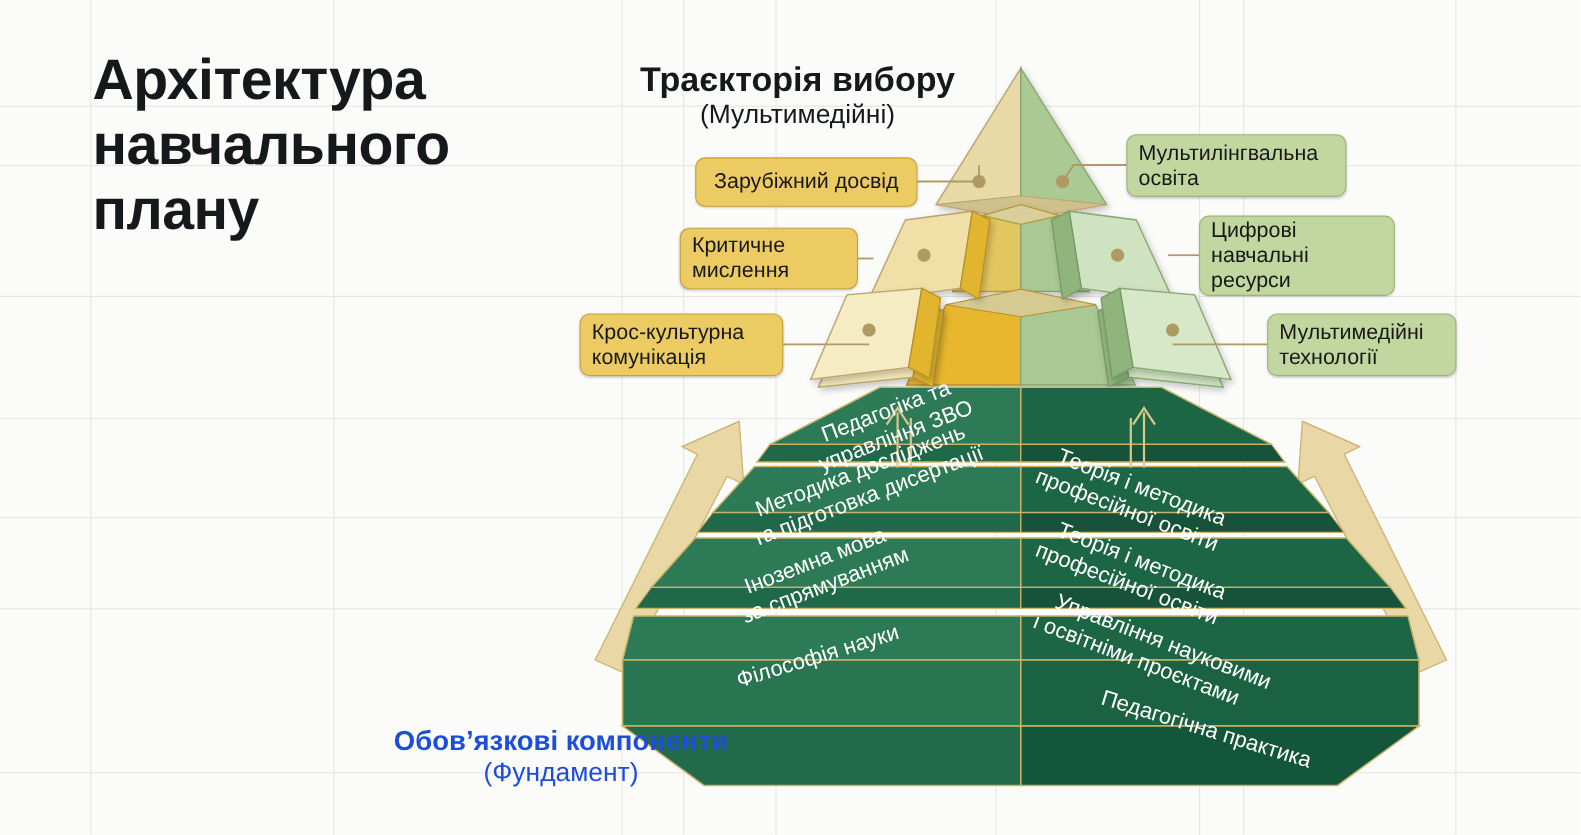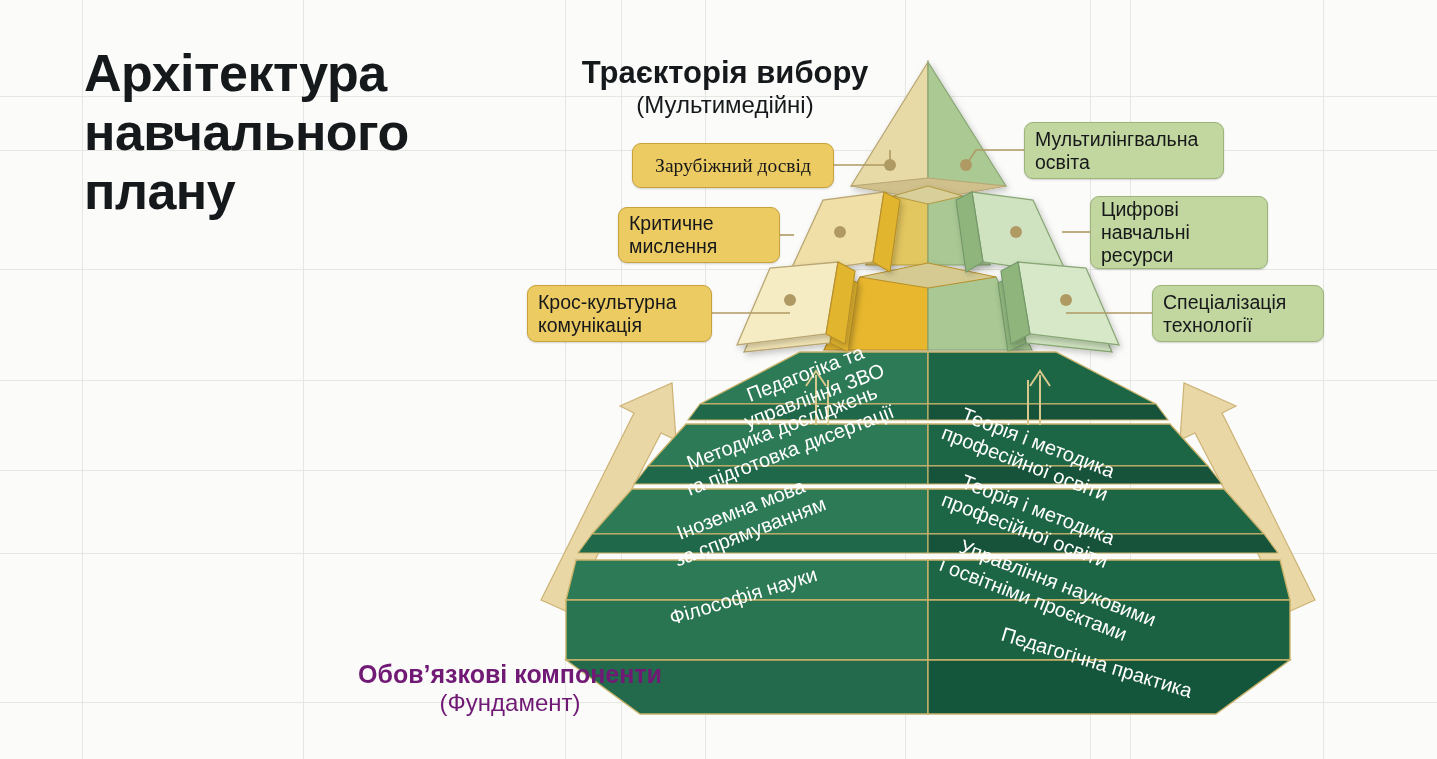--- a/index.html
+++ b/index.html
@@ -71,21 +71,21 @@
     line-height: 1.16;
   }
 
   
   .bottom-caption {
     position: absolute;
     left: 300px;
     top: 660px;
     width: 420px;
     text-align: center;
-    color: #701a75;
+    color: #1d4ed8;
   }
   .bottom-caption .l1 {
     font-size: 25px;
     font-weight: 700;
     line-height: 1.16;
   }
   .bottom-caption .l2 {
     font-size: 24px;
     font-weight: 400;
     line-height: 1.16;
@@ -336,33 +336,33 @@
   <div class="top-caption">
     <div class="l1">Траєкторія вибору</div>
     <div class="l2">(Мультимедійні)</div>
   </div>
 
   <div class="bottom-caption">
     <div class="l1">Обов’язкові компоненти</div>
     <div class="l2">(Фундамент)</div>
   </div>
 
-  <div class="chip gold" style="left:632px; top:143px; width:202px; height:45px;font-family:Liberation Serif, serif;">
+  <div class="chip gold" style="left:632px; top:143px; width:202px; height:45px;">
     <span>Зарубіжний досвід</span>
   </div>
   <div class="chip gold" style="left:618px; top:207px; width:162px; height:56px;">
     <span>Критичне мислення</span>
   </div>
   <div class="chip gold" style="left:527px; top:285px; width:185px; height:57px;">
     <span>Крос-культурна комунікація</span>
   </div>
 
   <div class="chip green" style="left:1024px; top:122px; width:200px; height:57px;">
     <span>Мультилінгвальна освіта</span>
   </div>
   <div class="chip green" style="left:1090px; top:196px; width:178px; height:73px;">
     <span>Цифрові навчальні ресурси</span>
   </div>
   <div class="chip green" style="left:1152px; top:285px; width:172px; height:57px;">
-    <span>Спеціалізація технології</span>
+    <span>Мультимедійні технології</span>
   </div>
 
 </div>
 
 </body></html>

